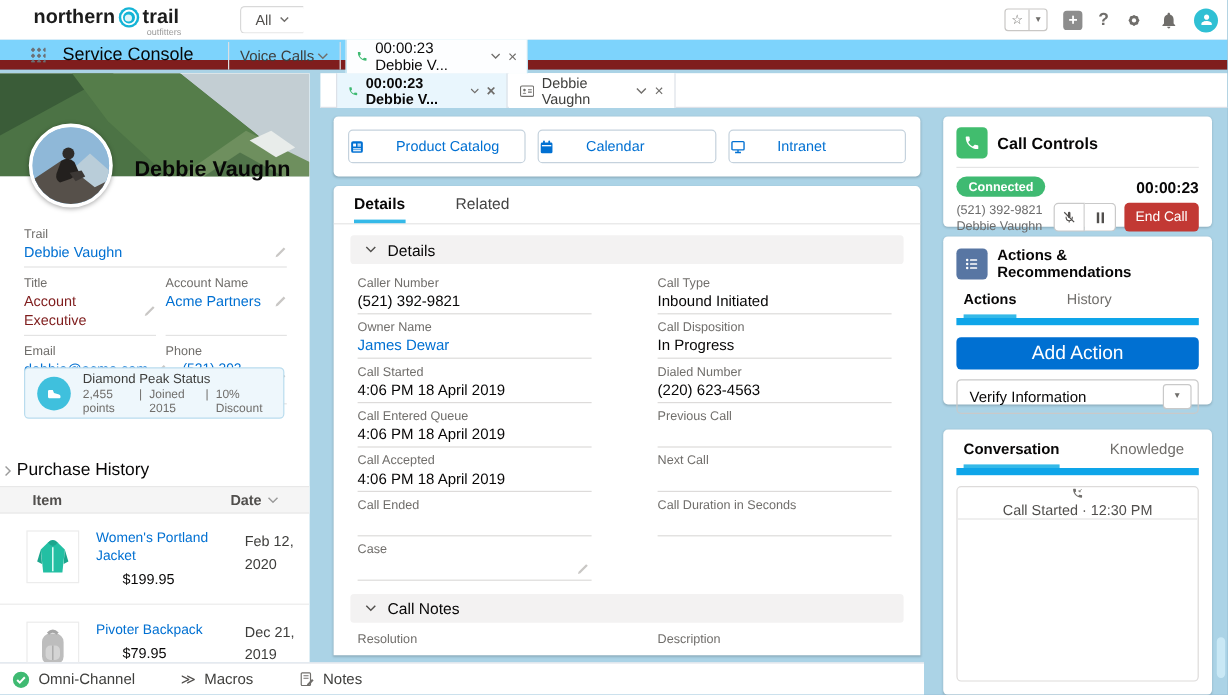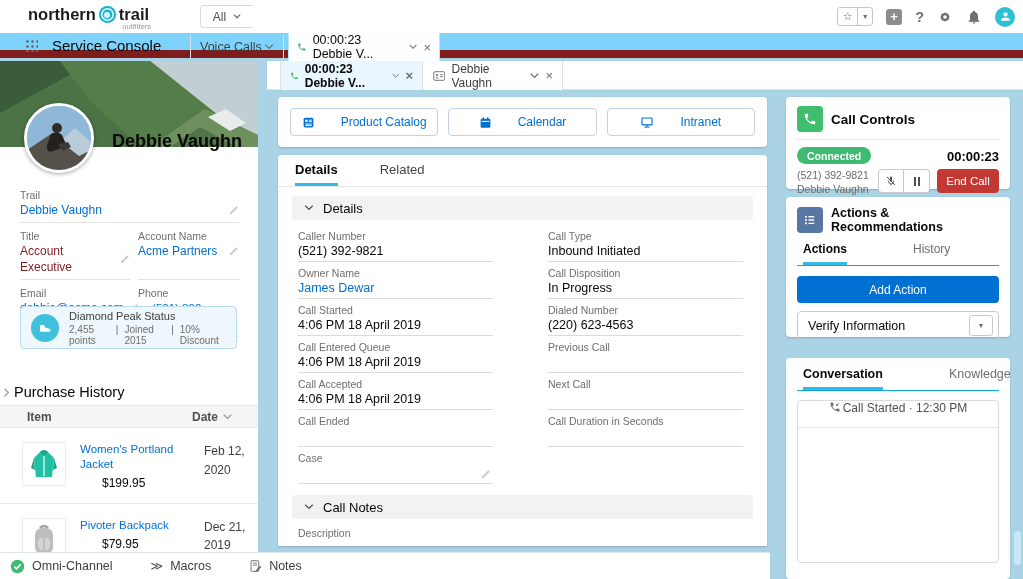--- a/index.html
+++ b/index.html
@@ -65,21 +65,21 @@
   .ph-thead .c2 { margin-left:auto; padding-right:26px; display:flex; align-items:center; gap:5px; cursor:pointer;}
   .ph-row { display:flex; padding:14px 6px 13px 22px; border-bottom:1px solid #ececec; }
   .thumb { width:44px; height:44px; border:1px solid #ececec; background:#fff; flex:none; display:flex; align-items:center; justify-content:center;}
   .ph-mid { margin-left:14px; width:122px; }
   .ph-item { font-size:11.5px; line-height:1.3; }
   .ph-price { font-size:12px; color:#080707; margin-top:4px;margin-left:22px; }
   .ph-date { margin-left:auto; width:48px; font-size:12px; color:#3e3e3c; line-height:1.55; }
 
   
   .btn-card { position:absolute; left:278px; top:97px; width:489px; height:50px; background:#fff; border-radius:4px; box-shadow:0 1px 2px rgba(0,0,0,.18); display:flex; gap:10px; padding:11px 12px; z-index:2;}
-  .qbtn { flex:1; border:1px solid #c5d2dd; border-radius:4px; background:#fff; display:flex; align-items:center; justify-content:center; gap:26px; color:#0070d2; font-size:12px; cursor:pointer;}
+  .qbtn { flex:1; border:1px solid #c5d2dd; border-radius:4px; background:#fff; display:flex; align-items:center; justify-content:flex-start; gap:26px; color:#0070d2; font-size:12px; cursor:pointer;}
   .details-card { position:absolute; left:278px; top:155px; width:489px; height:391px; background:#fff; border-radius:4px 4px 0 0; box-shadow:0 1px 2px rgba(0,0,0,.18); overflow:hidden; z-index:2;}
   .wtabs { height:32px; border-bottom:1px solid #e5e5e5; display:flex; align-items:stretch; padding-left:17px; gap:42px; }
   .wtab { font-size:13px; color:#444; display:flex; align-items:center; border-bottom:3px solid transparent; cursor:pointer; }
   .wtab.active { font-weight:bold; color:#080707; border-bottom-color:#35b9e8; }
   .card-body { padding:9px 14px 0 14px; }
   .sec-hdr { height:24px; background:#f3f2f2; border-radius:3px; display:flex; align-items:center; gap:9px; padding:0 12px; font-size:13px; color:#080707; cursor:pointer;}
   .fgrid { display:grid; grid-template-columns:1fr 1fr; column-gap:55px; padding:10px 10px 0 6px; }
   .fld { margin-bottom:5px; border-bottom:1px solid #dddbda; padding-bottom:2px; position:relative;}
   .fld .flabel { line-height:13px; }
   .fld .v { font-size:12.5px; color:#080707; line-height:16px; min-height:16px; display:block;}
@@ -104,29 +104,29 @@
   .cc-info { font-size:10.5px; color:#6b6b6b; line-height:1.3; }
   .cc-ctrls { margin-left:auto; display:flex; align-items:center; gap:7px; }
   .cbtn-group { display:flex; }
   .cbtn { width:26px; height:24px; border:1px solid #c9c9c9; background:#fff; display:flex; align-items:center; justify-content:center; cursor:pointer;}
   .cbtn.first { border-radius:4px 0 0 4px; }
   .cbtn.last { border-radius:0 4px 4px 0; border-left:none; }
   .pause-glyph { width:2px; height:9px; background:#514f4d; box-shadow:4px 0 0 #514f4d; margin-right:4px;}
   .endcall { width:62px; height:24px; background:#c23934; border-radius:4px; color:#fff; font-size:11.5px; display:flex; align-items:center; justify-content:center; cursor:pointer;}
   .ar-card { top:197px; height:140px; }
   .ar-card .ptitle { font-size:12.5px; }
-  .ptabs { display:flex; gap:66px; border-bottom:1px solid #0ea5e9; margin-top:8px; padding-left:6px; }
+  .ptabs { display:flex; gap:42px; border-bottom:6px solid #0ea5e9; margin-top:8px; padding-left:6px; }
   .ptab { font-size:12px; color:#706e6b; padding-bottom:6px; border-bottom:3px solid transparent; cursor:pointer;}
   .ptab.active { font-weight:bold; color:#080707; border-bottom-color:#35b9e8; }
-  .add-btn { margin-top:10px; height:27px; background:#0070d2; border-radius:4px; color:#fff; font-size:12px; display:flex; align-items:center; justify-content:center; cursor:pointer;}
+  .add-btn { margin-top:10px; height:27px; background:#0070d2; border-radius:4px; color:#fff; font-size:16px; display:flex; align-items:center; justify-content:center; cursor:pointer;}
   .verify-row { margin-top:8px; height:29px; border:1px solid #c9c9c9; border-radius:4px; display:flex; align-items:center; padding:0 5px 0 10px; font-size:12.5px; color:#080707;}
   .dd-btn { margin-left:auto; width:24px; height:21px; border:1px solid #c9c9c9; border-radius:3px; background:#fff; display:flex; align-items:center; justify-content:center; font-size:7px; color:#706e6b; cursor:pointer;}
   .conv-card { top:358px; height:221px; }
   .chat-inner { margin-top:9px; border:1px solid #dddbda; border-radius:4px; height:163px; overflow:hidden;}
-  .chat-head { height:27px; border-bottom:1px solid #e5e5e5; display:flex; align-items:flex-start; justify-content:center; gap:2px; font-size:12px; color:#514f4d; }
+  .chat-head { height:27px; border-bottom:1px solid #e5e5e5; display:flex; align-items:center; justify-content:center; gap:2px; font-size:12px; color:#514f4d;flex-direction:column; }
   .bubble { margin:10px 10px 5px 18px; background:#1268b9; border-radius:8px; padding:7px 10px; color:#fff; font-size:11.5px; line-height:1.4; }
   .scroll-thumb { position:absolute; left:1014px; top:531px; width:7px; height:34px; background:#c9e8f5; border-radius:4px; z-index:3; cursor:pointer;}
 
   
   .footer { position:absolute; left:0; top:552px; width:770px; height:27px; background:#fff; border-top:1px solid #dfe3ea; display:flex; align-items:center; padding-left:10px; gap:38px; z-index:4;}
   .fitem { display:flex; align-items:center; gap:7px; font-size:12.5px; color:#3e3e3c; cursor:pointer;}
   .macros-glyph { font-size:12px; color:#514f4d; }
   svg { display:block; }
 </style>
 </head>
@@ -467,20 +467,26 @@
           </div>
       </div>
       <div class="sec-hdr" style="margin-top:6px">
         <svg width="10" height="6" viewBox="0 0 12 8">
             <path d="M1 1l5 5 5-5" fill="none" stroke="#514f4d" stroke-width="1.6"></path>
           </svg>
         <span>Call Notes</span>
       </div>
       <div class="notes-grid">
         <div class="nfld">
+            <span class="flabel">Resolution</span>
+          <svg class="pencil" style="position:absolute;right:2px;bottom:4px" width="11" height="11" viewBox="0 0 16 16">
+              <path d="M12.3 1.7l2 2-9.1 9.1-2.8.8.8-2.8z" fill="#c9c7c5"></path>
+            </svg>
+          </div>
+        <div class="nfld">
             <span class="flabel">Description</span>
           <svg class="pencil" style="position:absolute;right:2px;bottom:4px" width="11" height="11" viewBox="0 0 16 16">
               <path d="M12.3 1.7l2 2-9.1 9.1-2.8.8.8-2.8z" fill="#c9c7c5"></path>
             </svg>
           </div>
       </div>
 
     </div>
   </div>
 

